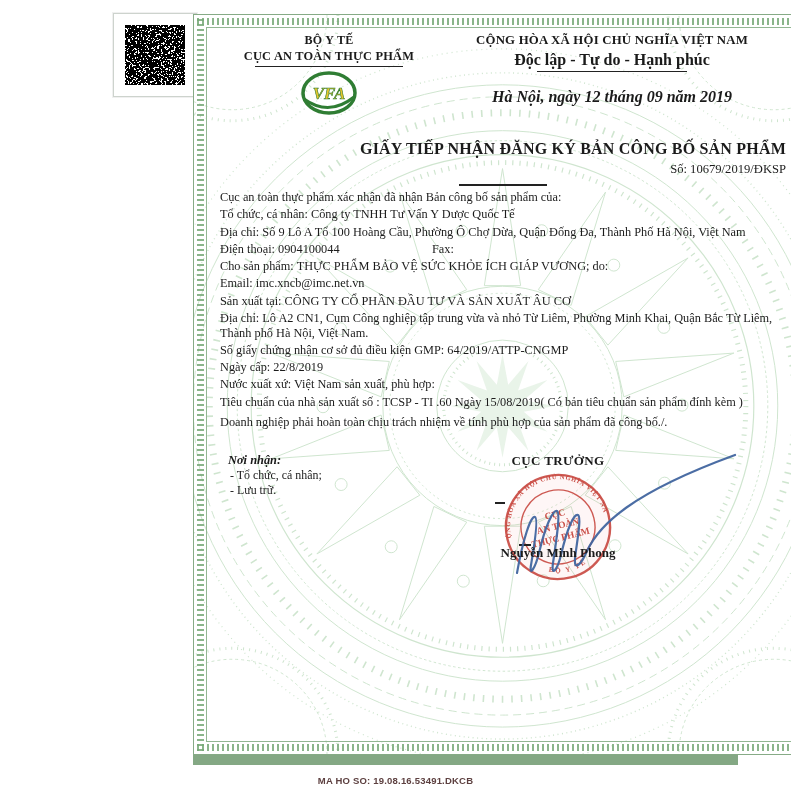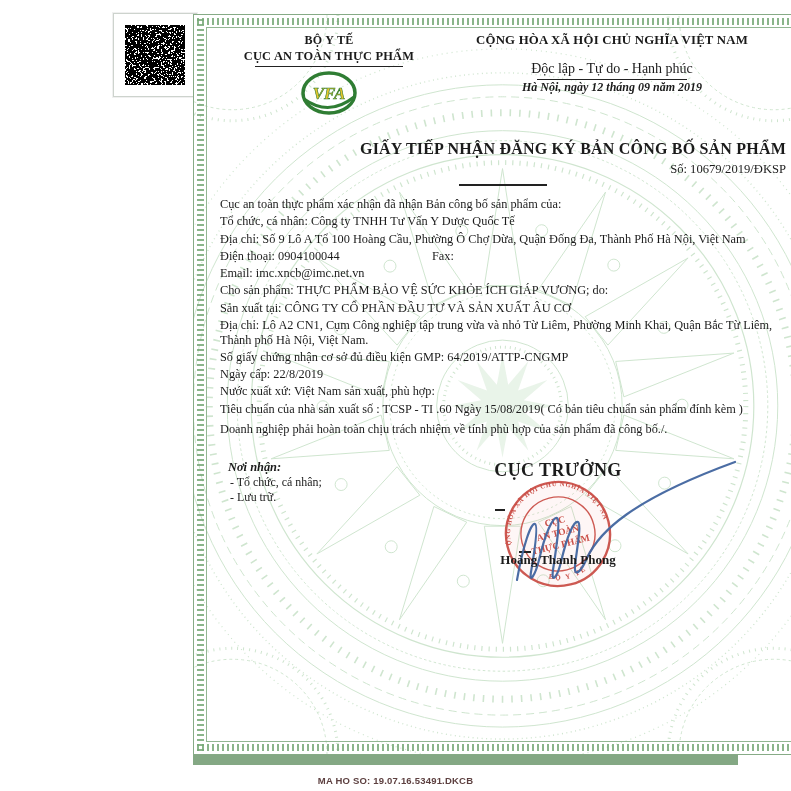--- a/index.html
+++ b/index.html
@@ -32,42 +32,42 @@
   
   .hdr{display:flex;margin-top:4px;}
   .hdr-left{flex:0 0 218px;text-align:center;}
   .ministry{font-size:12px;font-weight:bold;letter-spacing:.3px;}
   .dept{font-size:12.4px;font-weight:bold;margin-top:1px;letter-spacing:.2px;}
   .u-line{border-bottom:1px solid #222;width:150px;margin:2px auto 0;}
   .u-line.short{width:148px;}
   .logo{margin-top:0;}
   .hdr-right{flex:1;text-align:center;}
   .nat{font-size:12.8px;font-weight:bold;letter-spacing:.2px;}
-  .motto{font-size:14px;font-weight:normal;margin-top:13px;}
-  .dateline{font-size:12px;font-weight:bold;font-style:italic;margin-top:0;}
+  .motto{font-size:16px;font-weight:bold;margin-top:3px;}
+  .dateline{font-size:16px;font-weight:bold;font-style:italic;margin-top:16px;}
 
   
   .title-blk{text-align:right;margin-top:15px;}
   .title{font-size:16px;font-weight:bold;letter-spacing:.2px;}
   .cert-no{font-size:12.6px;margin-top:4px;}
   .title-rule{width:88px;border-top:2px solid #222;margin:7px auto 0;}
 
   
-  .body-blk{margin-top:11px;font-size:12.3px;line-height:1.2;}
+  .body-blk{margin-top:4px;font-size:12.3px;line-height:1.2;}
   .body-blk p{margin:0 0 2.5px 0;}
   .phone-part{display:inline-block;min-width:212px;}
   .disclaimer{margin-top:6px !important;}
 
   
   .signoff{display:flex;margin-top:23px;}
   .recip{flex:0 0 218px;padding-left:8px;box-sizing:border-box;}
   .recip-label{font-size:12.4px;font-weight:bold;font-style:italic;}
   .recip-item{font-size:11.9px;line-height:1.3;padding-left:2px;}
   .auth{width:240px;position:relative;text-align:center;height:118px;}
-  .signer-title{font-size:18px;font-weight:bold;letter-spacing:.4px;}
+  .signer-title{font-size:13px;font-weight:bold;letter-spacing:.4px;}
   .stamp-svg{position:absolute;top:-12px;left:50%;margin-left:-85px;pointer-events:none;}
   .signer-name{position:absolute;top:92px;left:0;right:0;font-size:13px;font-weight:bold;}
 
   .footer-code{position:absolute;left:0;right:0;top:775px;text-align:center;
     font-family:"Liberation Sans","DejaVu Sans",sans-serif;font-size:9.5px;font-weight:bold;
     color:#5d4040;letter-spacing:.2px;}
 </style>
 </head>
 <body>
 
@@ -175,22 +175,22 @@
         <div class="title">GIẤY TIẾP NHẬN ĐĂNG KÝ BẢN CÔNG BỐ SẢN PHẨM</div>
         <div class="cert-no">Số: 10679/2019/ĐKSP</div>
         <div class="title-rule"></div>
       </div>
 
       <div class="body-blk">
         <p>Cục an toàn thực phẩm xác nhận đã nhận Bản công bố sản phẩm của:</p>
         <p>Tổ chức, cá nhân: Công ty TNHH Tư Vấn Y Dược Quốc Tế</p>
         <p>Địa chỉ: Số 9 Lô A Tổ 100 Hoàng Cầu, Phường Ô Chợ Dừa, Quận Đống Đa, Thành Phố Hà Nội, Việt Nam</p>
         <p><span class="phone-part">Điện thoại: 0904100044</span><span>Fax:</span></p>
+        <p>Cho sản phẩm: THỰC PHẨM BẢO VỆ SỨC KHỎE ÍCH GIÁP VƯƠNG; do:</p>
         <p>Email: imc.xncb@imc.net.vn</p>
-        <p>Cho sản phẩm: THỰC PHẨM BẢO VỆ SỨC KHỎE ÍCH GIÁP VƯƠNG; do:</p>
         <p>Sản xuất tại: CÔNG TY CỔ PHẦN ĐẦU TƯ VÀ SẢN XUẤT ÂU CƠ</p>
         <p>Địa chỉ: Lô A2 CN1, Cụm Công nghiệp tập trung vừa và nhỏ Từ Liêm, Phường Minh Khai, Quận Bắc Từ Liêm, Thành phố Hà Nội, Việt Nam.</p>
         <p>Số giấy chứng nhận cơ sở đủ điều kiện GMP: 64/2019/ATTP-CNGMP</p>
         <p>Ngày cấp: 22/8/2019</p>
         <p>Nước xuất xứ: Việt Nam sản xuất, phù hợp:</p>
         <p>Tiêu chuẩn của nhà sản xuất số : TCSP - TI .60 Ngày 15/08/2019( Có bản tiêu chuẩn sản phẩm đính kèm )</p>
         <p class="disclaimer">Doanh nghiệp phải hoàn toàn chịu trách nhiệm về tính phù hợp của sản phẩm đã công bố./.</p>
       </div>
 
       <div class="signoff">
@@ -222,23 +222,23 @@
                 <text x="85" y="100">THỰC PHẨM</text>
               </g>
             </g>
             <path d="M22 62 h10 M46 104 h12" stroke="#222" stroke-width="2" fill="none"></path>
             <path d="M44 132 C50 98 58 74 62 76 C66 78 60 112 58 124 C56 136 62 128 66 112
                  C72 86 80 68 84 70 C88 72 82 108 80 122 C78 136 84 130 88 114
                  C94 88 101 72 105 74 C109 76 103 106 102 118 C101 130 108 124 114 110
                  C126 84 158 52 262 14" fill="none" stroke="#41659f" stroke-width="2.2" stroke-linecap="round" opacity="0.95"></path>
           </svg>
 
-          <div class="signer-name">Hoàng Thanh Phong</div>
+          <div class="signer-name">Nguyễn Minh Phong</div>
         </div>
       </div>
 
     </div>
   </div>
 
   <div class="edge-bar"></div>
 
-  <div class="footer-code">MA HO SO: 19.07.16.53491.DKCB</div>
+  <div class="footer-code">MA HO SO: 19.08.16.53491.DKCB</div>
 </div>
 
 </body></html>

